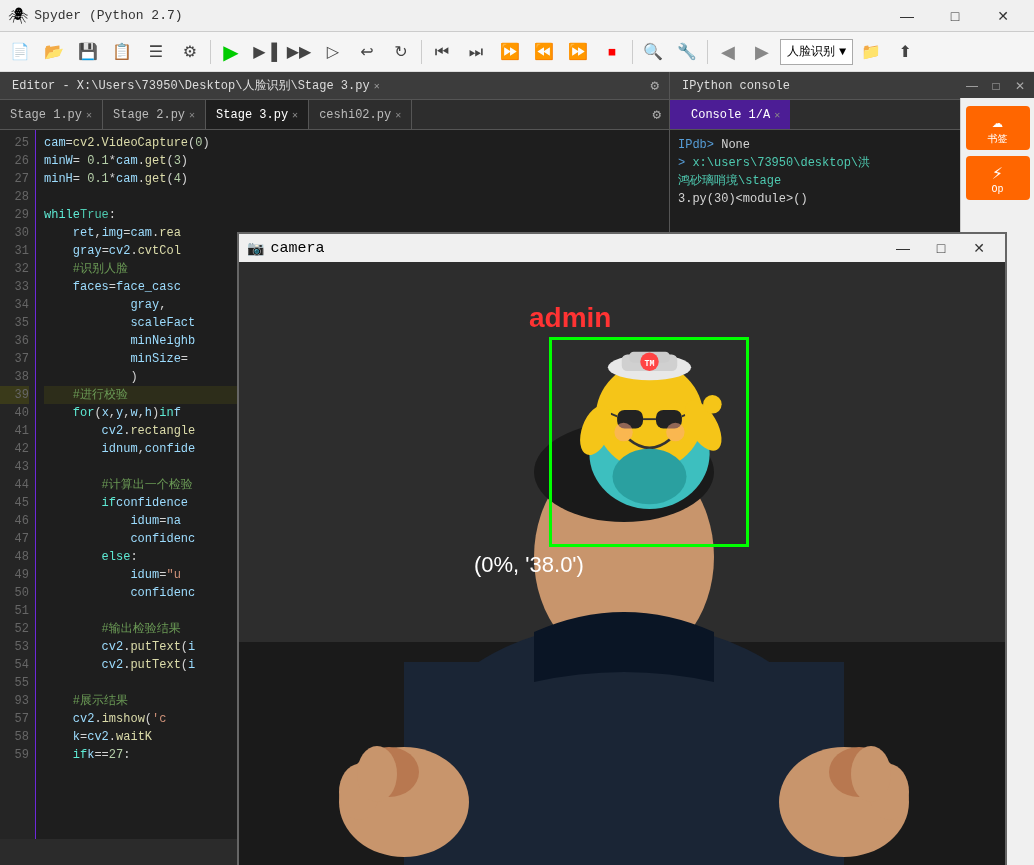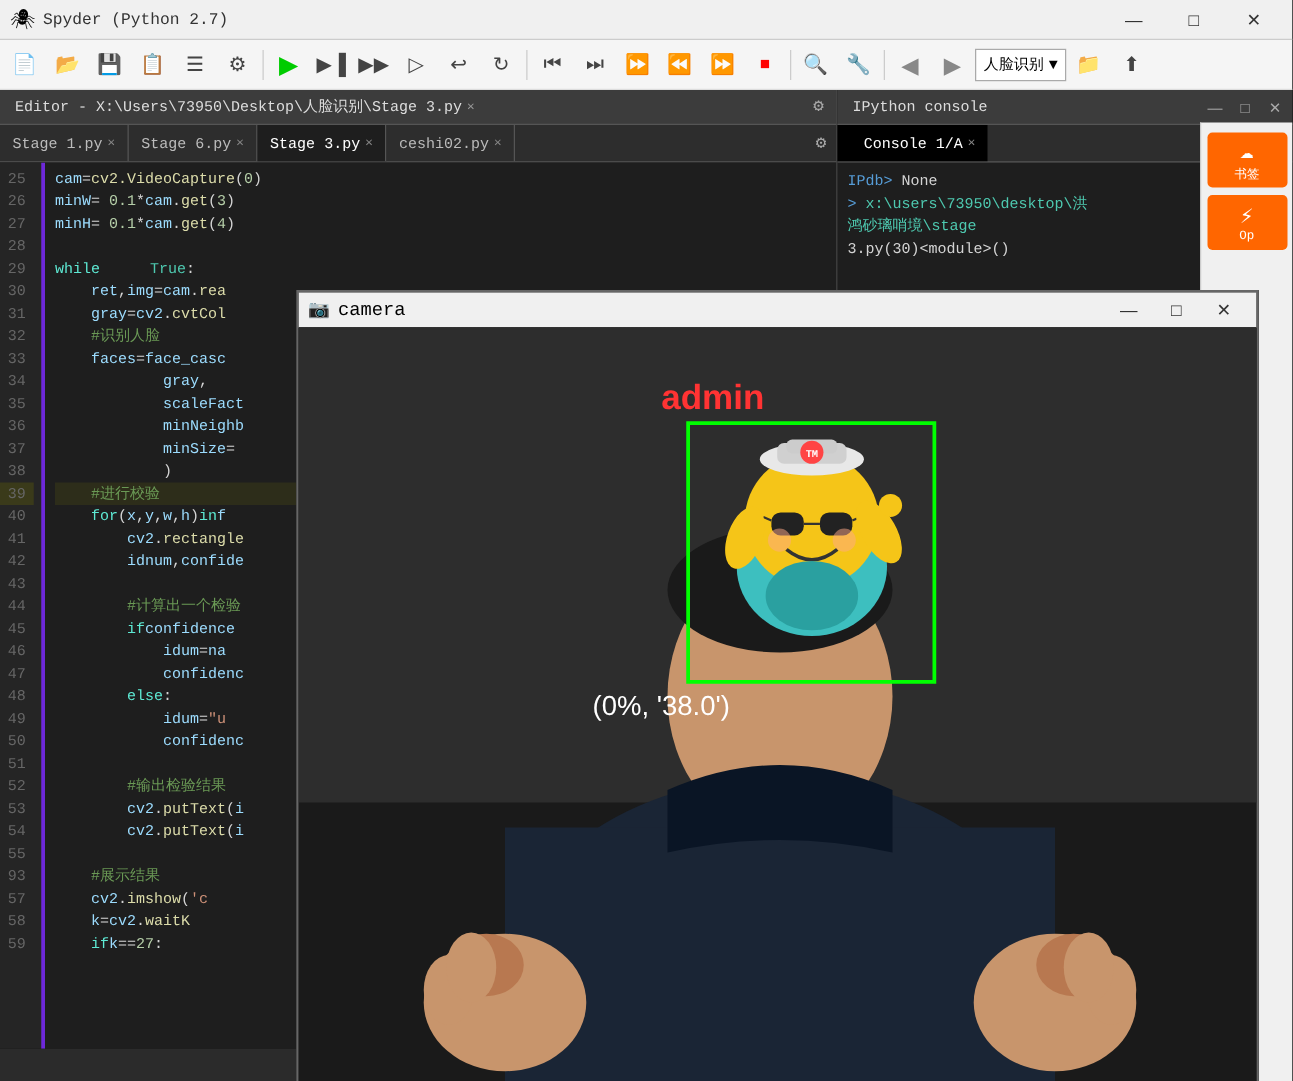--- a/index.html
+++ b/index.html
@@ -88,32 +88,32 @@
 
     
     .code-area {
       flex: 1; overflow: hidden; display: flex;
       background: #1e1e1e;
     }
     .line-numbers {
       width: 36px; padding: 4px 4px 4px 0;
       background: #252525; color: #666;
       font-size: 12px; line-height: 18px;
-      text-align: center; padding-right: 6px;
+      text-align: right; padding-right: 6px;
       user-select: none;
-      border-right: 3px solid #6d28d9;
+      border-right: 1px solid #6d28d9;
     }
     .code-content {
       flex: 1; padding: 4px 8px;
       font-size: 12px; line-height: 18px;
       color: #d4d4d4; overflow: hidden;
     }
     .code-line { display: flex; align-items: baseline; white-space: pre; height: 18px; }
     .kw { color: #5eead4; }
-    .kw-green { color: #4ec9b0; margin-left: 40px; }
+    .kw-green { color: #4ec9b0; }
     .fn { color: #dcdcaa; }
     .str { color: #ce9178; }
     .num { color: #b5cea8; }
     .var { color: #9cdcfe; }
     .op { color: #d4d4d4; }
     .chinese-comment { color: #6a9955; }
 
     
     .right-pane {
       flex: 1; display: flex; flex-direction: column;
@@ -133,21 +133,21 @@
     .console-tabs {
       display: flex; align-items: center;
       background: #2d2d2d; height: 30px;
       border-bottom: 1px solid #555;
     }
     .console-tab {
       display: flex; align-items: center; gap: 4px;
       padding: 0 10px; height: 100%;
       font-size: 12px; color: #bbb; cursor: pointer;
     }
-    .console-tab.active { background: #000000; color: #fff; padding-left: 21px; }
+    .console-tab.active { background: #4c1d95; color: #fff; padding-left: 21px; }
     .console-close { font-size: 10px; color: #888; }
     .console-tab-btns { margin-left: auto; display: flex; gap: 4px; padding: 0 4px; }
     .console-tab-btn { font-size: 14px; color: #aaa; cursor: pointer; padding: 2px 4px; }
 
     .console-output {
       flex: 1; padding: 6px 8px;
       font-size: 12px; color: #d4d4d4;
       line-height: 18px; overflow: hidden;
     }
     .console-output .prompt { color: #569cd6; }
@@ -280,21 +280,21 @@
         </span>
         <span class="editor-gear">⚙</span>
       </div>
 
       <div class="file-tabs">
         <div class="file-tab">
           <span>Stage 1.py</span>
           <span class="tab-close">✕</span>
         </div>
         <div class="file-tab">
-          <span>Stage 6.py</span>
+          <span>Stage 2.py</span>
           <span class="tab-close">✕</span>
         </div>
         <div class="file-tab active">
           <span>Stage 3.py</span>
           <span class="tab-close">✕</span>
         </div>
         <div class="file-tab">
           <span>ceshi02.py</span>
           <span class="tab-close">✕</span>
         </div>

